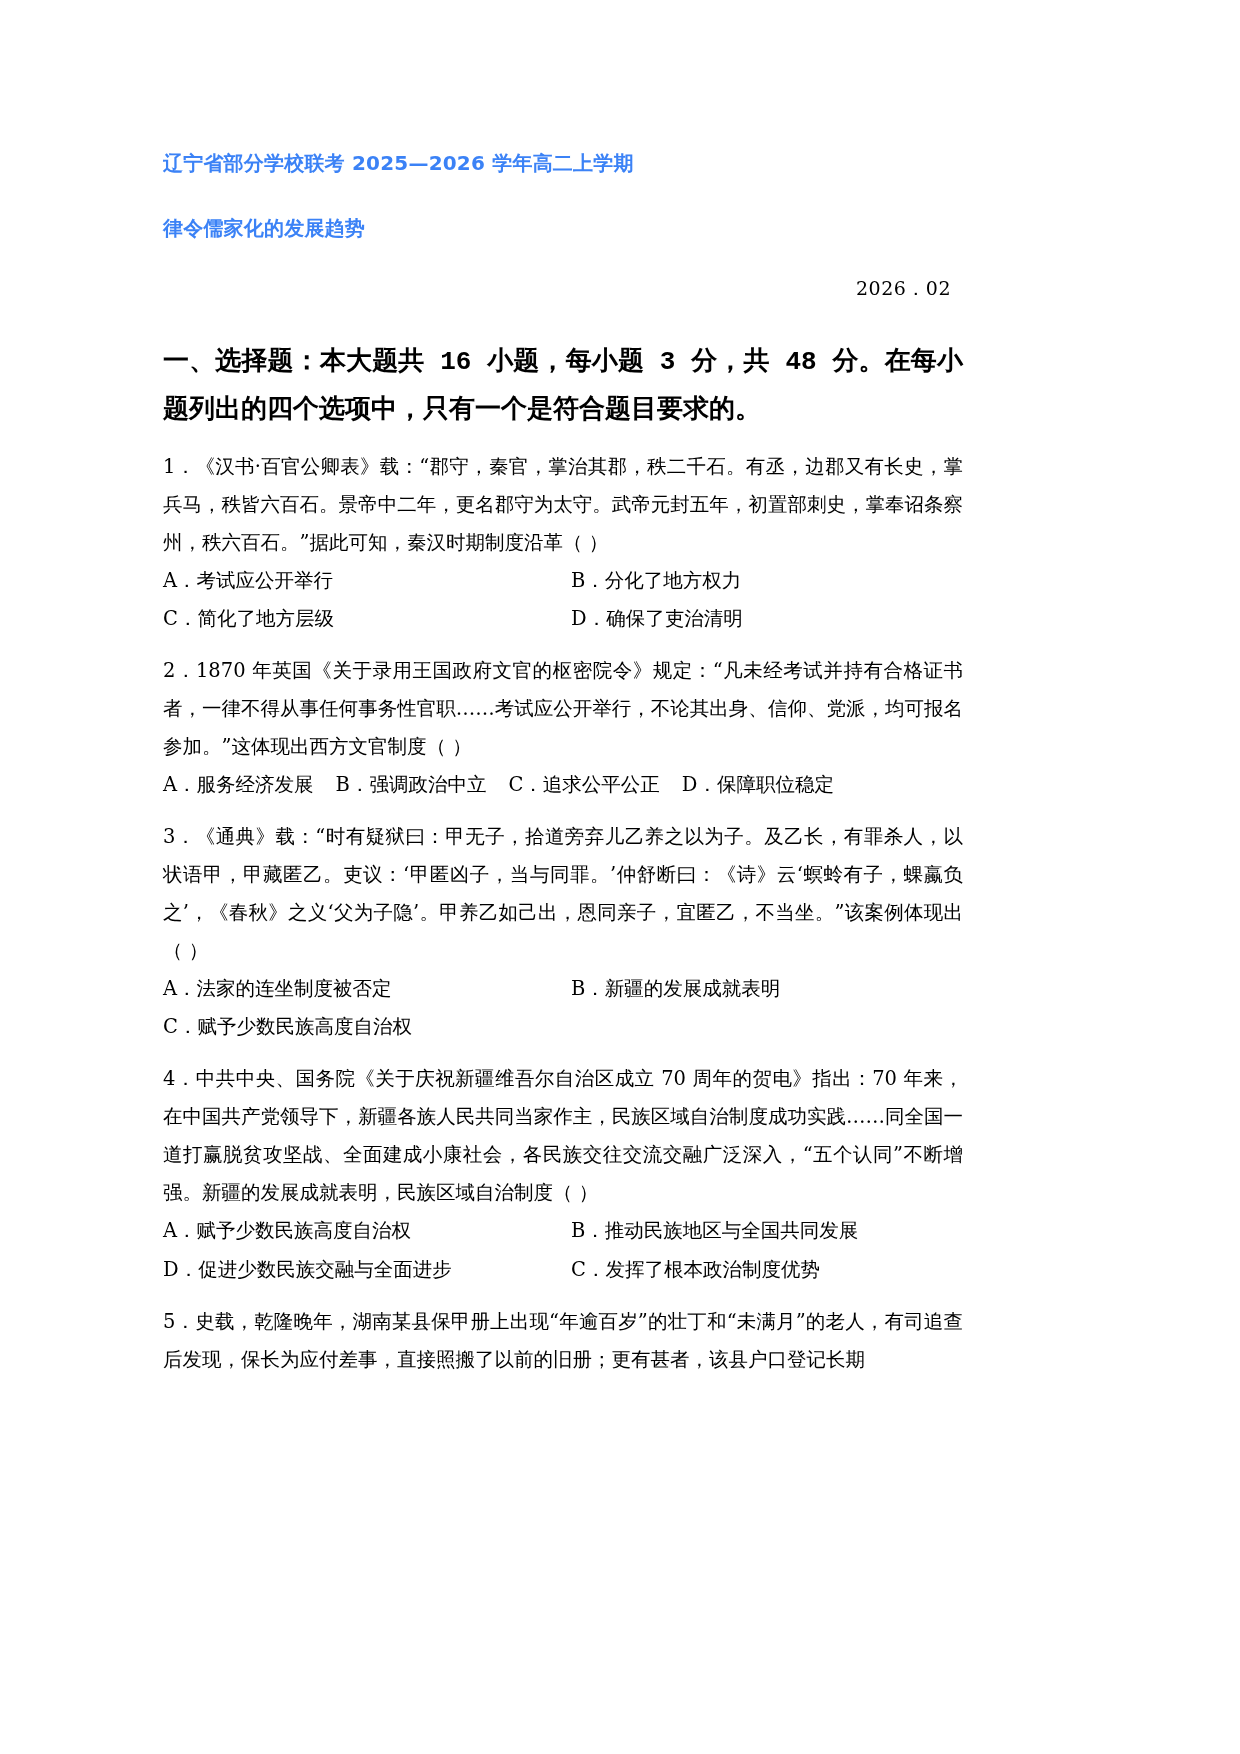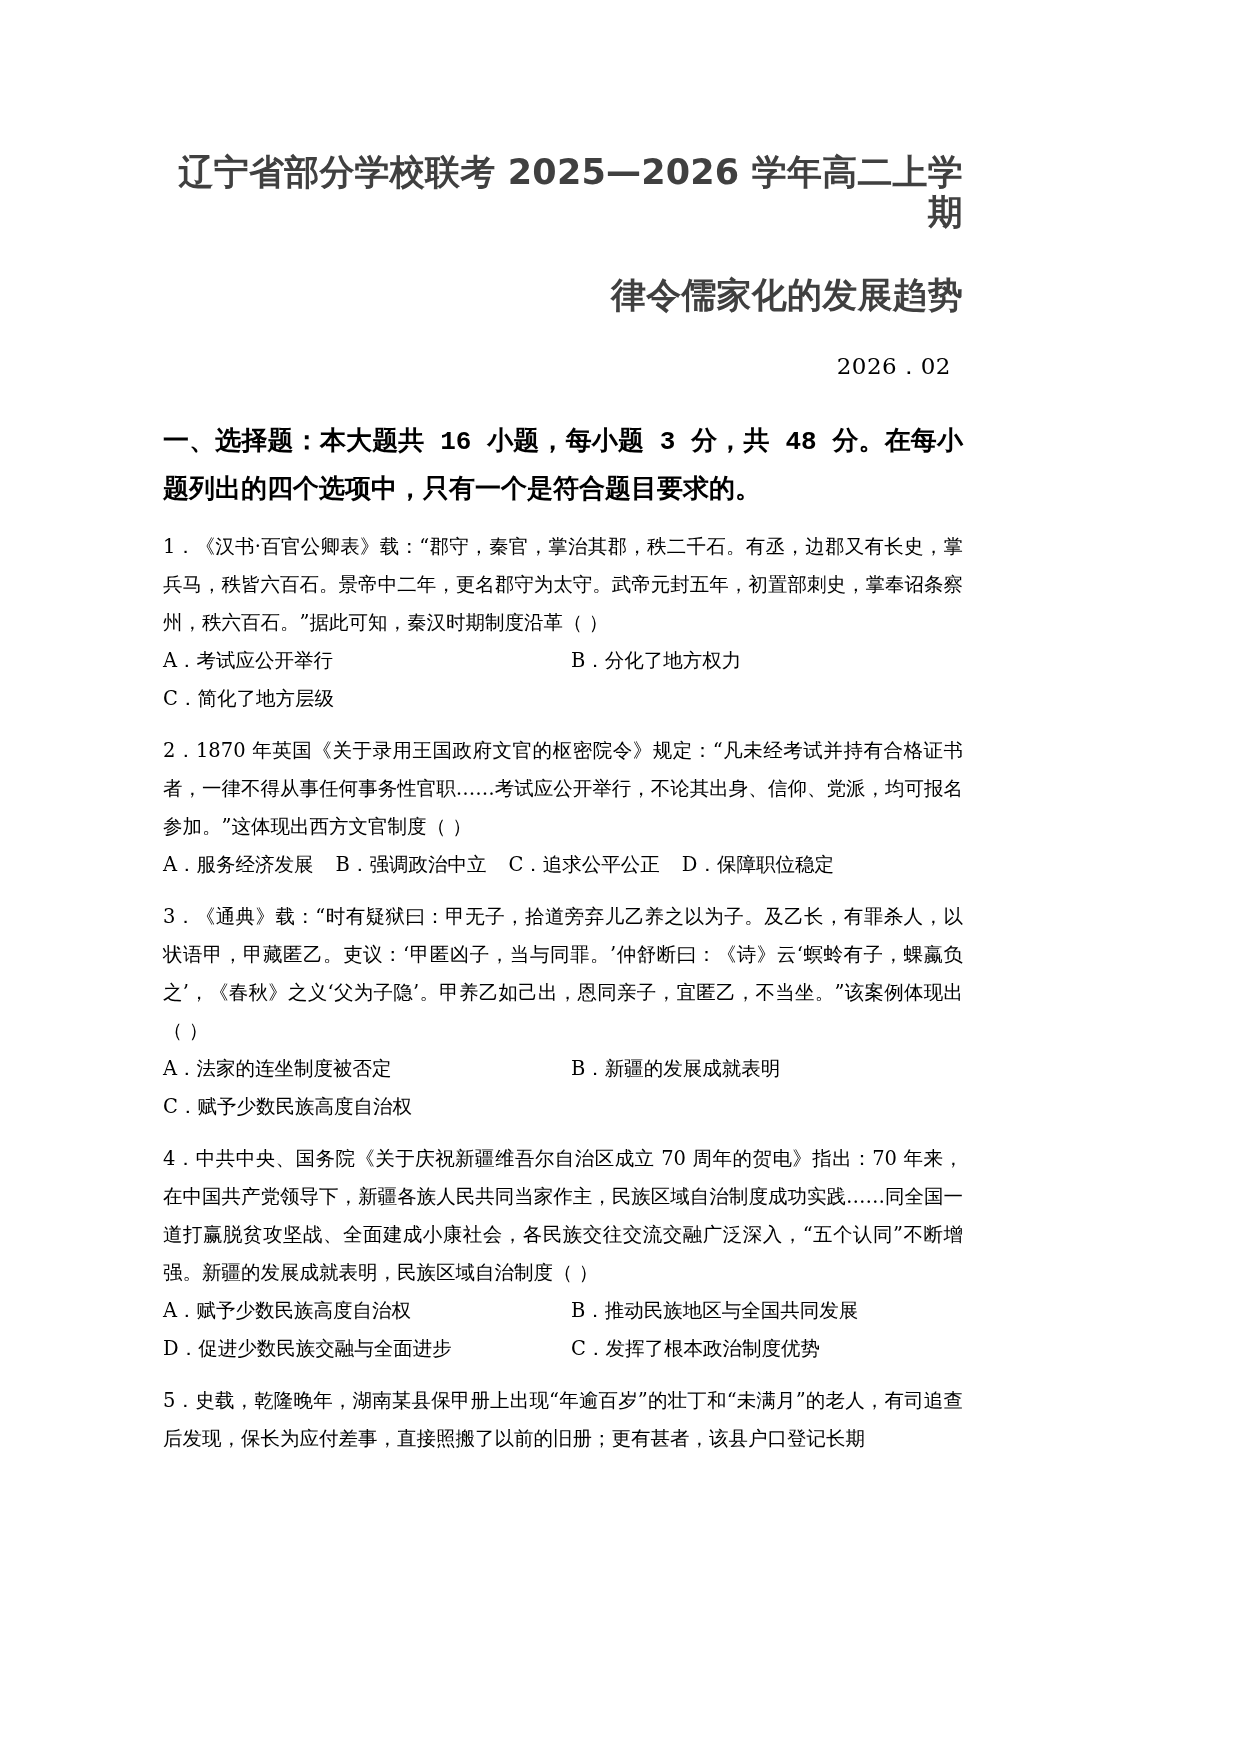--- a/index.html
+++ b/index.html
@@ -22,37 +22,37 @@
   }
   .content {
     position: absolute;
     left: 163px;
     top: 0;
     width: 800px;
   }
   .doc-title {
     font-family: "DejaVu Sans", "Liberation Sans", sans-serif;
     font-weight: bold;
-    font-size: 35px;
+    font-size: 20px;
     line-height: 1.15;
-    text-align: right;
+    text-align: left;
     letter-spacing: 0.2px;
-    color: #404040;
+    color: #3b82f6;
   }
   .title-line-1 {
     margin-top: 152px;
   }
   .title-line-2 {
     margin-top: 42px;
   }
   .date-line {
     margin-top: 36px;
     text-align: right;
     font-family: "DejaVu Serif", "Liberation Serif", serif;
-    font-size: 23px;
+    font-size: 19px;
     letter-spacing: 0.5px;
     padding-right: 12px;
   }
   .section-heading {
     margin-top: 36px;
     font-family: Liberation Mono, monospace;
     font-weight: bold;
     font-size: 26px;
     line-height: 1.85;
     text-align: justify;
@@ -117,20 +117,21 @@
     <div id="questions">
         <div class="question">
           <div class="q-stem"><span class="num">1．</span><span>《汉书·百官公卿表》载：“郡守，秦官，掌治其郡，秩二千石。有丞，边郡又有长史，掌兵马，秩皆六百石。景帝中二年，更名郡守为太守。武帝元封五年，初置部刺史，掌奉诏条察州，秩六百石。”据此可知，秦汉时期制度沿革（      ）</span></div>
           <div class="opts-two-col">
             <div class="opt-row">
               <div class="opt"><span class="opt-label">A．</span><span>考试应公开举行</span></div>
               <div class="opt"><span class="opt-label">B．</span><span>分化了地方权力</span></div>
             </div>
             <div class="opt-row">
               <div class="opt"><span class="opt-label">C．</span><span>简化了地方层级</span></div>
+              <div class="opt"><span class="opt-label">D．</span><span>确保了吏治清明</span></div>
             </div>
           </div>
         </div>
         <div class="question">
           <div class="q-stem"><span class="num">2．</span><span>1870 年英国《关于录用王国政府文官的枢密院令》规定：“凡未经考试并持有合格证书者，一律不得从事任何事务性官职……考试应公开举行，不论其出身、信仰、党派，均可报名参加。”这体现出西方文官制度（      ）</span></div>
           <div class="opts-one-line"><span class="opt"><span class="opt-label">A．</span><span>服务经济发展</span></span><span class="opt"><span class="opt-label">B．</span><span>强调政治中立</span></span><span class="opt"><span class="opt-label">C．</span><span>追求公平公正</span></span><span class="opt"><span class="opt-label">D．</span><span>保障职位稳定</span></span></div>
         </div>
         <div class="question">
           <div class="q-stem"><span class="num">3．</span><span>《通典》载：“时有疑狱曰：甲无子，拾道旁弃儿乙养之以为子。及乙长，有罪杀人，以状语甲，甲藏匿乙。吏议：‘甲匿凶子，当与同罪。’仲舒断曰：《诗》云‘螟蛉有子，蜾蠃负之’，《春秋》之义‘父为子隐’。甲养乙如己出，恩同亲子，宜匿乙，不当坐。”该案例体现出（      ）</span></div>
           <div class="opts-two-col">

